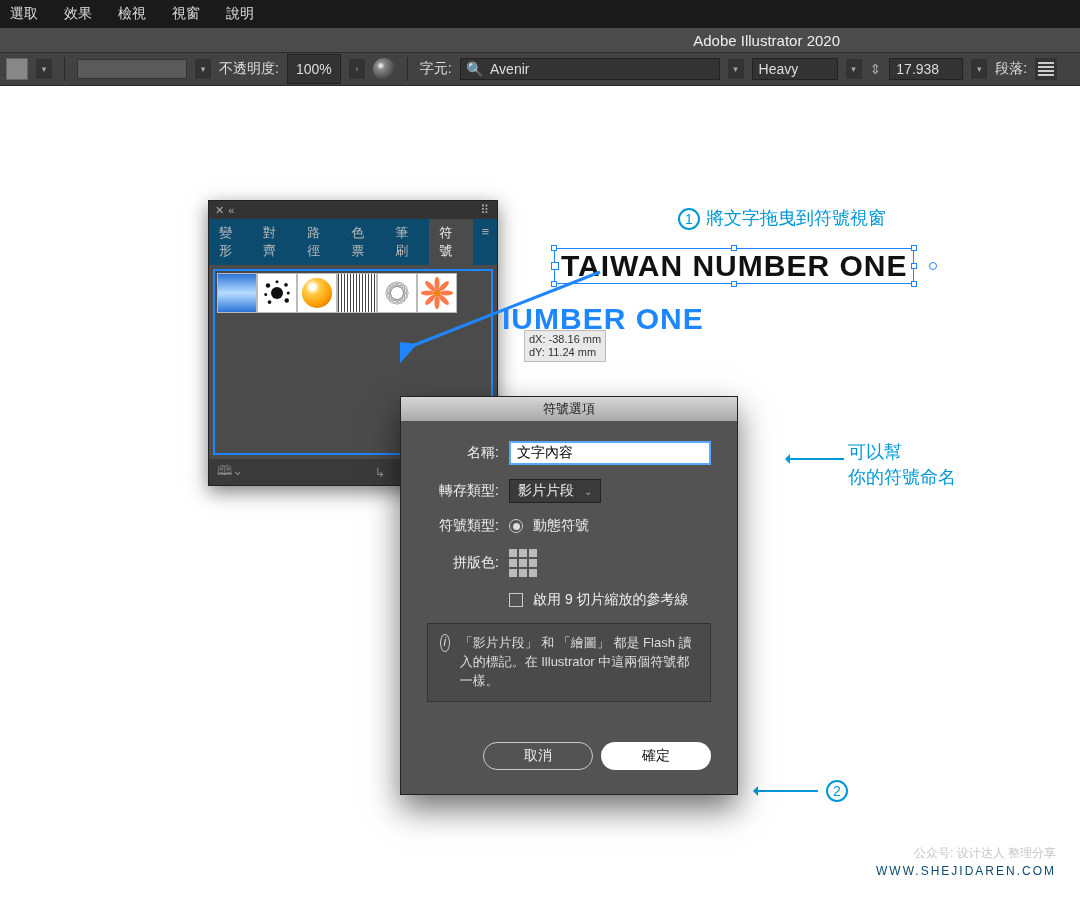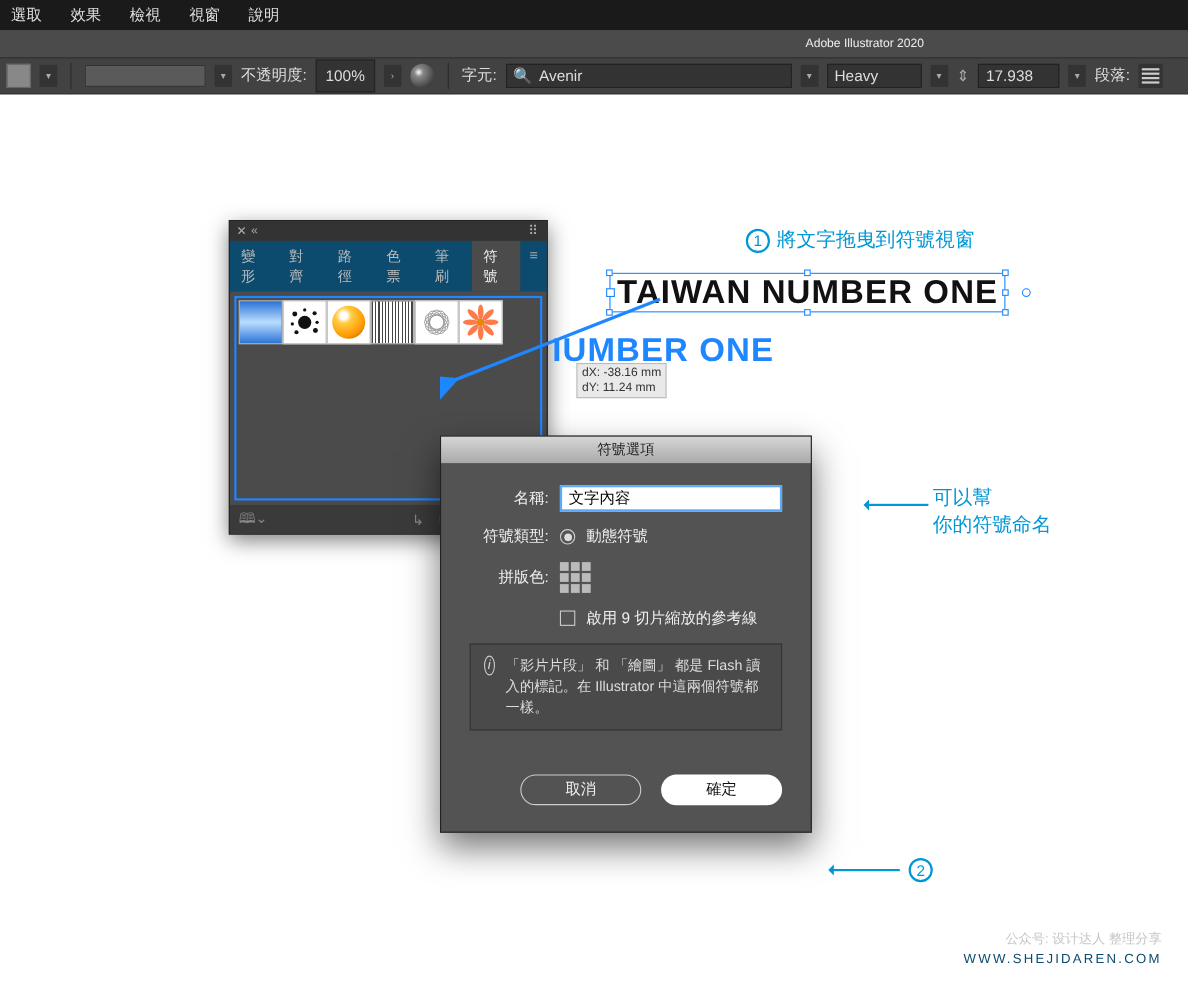--- a/index.html
+++ b/index.html
@@ -14,21 +14,21 @@
   .menubar {
     height: 28px; background: #1a1a1a;
     display: flex; align-items: center; padding: 0 10px; gap: 26px;
     color: #ddd; font-size: 14px;
   }
   .menubar span { cursor: default; }
   
   .titlebar {
     height: 24px; background: #4b4b4b;
     display: flex; align-items: center; justify-content: flex-end;
-    padding: 0 240px 0 4px; color: #eee; font-size: 11px;
+    padding: 0 240px 0 4px; color: #eee; font-size: 15px;
   }
   
   .ctrlbar {
     height: 34px; background: #424242;
     border-top: 1px solid #2a2a2a; border-bottom: 1px solid #2a2a2a;
     display: flex; align-items: center; gap: 8px; padding: 0 6px;
     color: #ddd; font-size: 14px;
   }
   .swatch { width: 22px; height: 22px; border: 1px solid #666; background: #888; }
   .dd { width: 16px; height: 20px; background: #333; display:flex; align-items:center; justify-content:center; font-size:9px; color:#aaa; }
@@ -120,21 +120,21 @@
   .sel { background:#3a3a3a; color:#eee; border:1px solid #222; height:24px; padding:2px 8px; display:flex; align-items:center; gap:10px;}
   .sel .caret { font-size:10px; color:#aaa;}
   .radio { width:14px; height:14px; border-radius:50%; border:1.5px solid #ccc; display:inline-flex; align-items:center; justify-content:center;}
   .radio.checked::after { content:""; width:7px; height:7px; border-radius:50%; background:#ddd;}
   .chk { width:14px; height:14px; border:1.5px solid #ccc;}
   .grid9 { display:grid; grid-template-columns:repeat(3,8px); grid-template-rows:repeat(3,8px); gap:2px;}
   .grid9 i { background:#bbb;}
   .row.sub { margin-left:82px; }
   .info { background:#4a4a4a; border:1px solid #333; padding:10px 12px; display:flex; gap:10px; color:#ddd; font-size:13px; line-height:1.45; margin-top:6px;}
   .info .isym { width:18px; height:18px; border:1.5px solid #ccc; border-radius:50%; display:flex; align-items:center; justify-content:center; font-size:12px; font-style:italic;}
-  .dlg-foot { display:flex; justify-content:flex-end; gap:18px; padding:24px 26px 24px;}
+  .dlg-foot { display:flex; justify-content:flex-end; gap:8px; padding:24px 26px 24px;}
   .btn { width:110px; height:28px; border-radius:14px; display:flex; align-items:center; justify-content:center; font-size:14px;}
   .btn.sec { border:1.5px solid #ccc; color:#eee;}
   .btn.pri { background:#fff; color:#111;}
   
   .credit { position:absolute; right:24px; bottom:18px; text-align:right; color:#c6c6c6; font-size:12px; line-height:1.45;}
   .credit .l2 { letter-spacing:2px; color:#0c4a6e;}
 </style>
 </head>
 <body>
 
@@ -302,20 +302,27 @@
 </div>
 
 <div class="dialog">
   <div class="dlg-title">符號選項</div>
   <div class="dlg-body">
     <div class="row">
       <div class="lab">名稱:</div>
       <input class="tinput" value="文字內容" style="">
     </div>
     <div class="row">
+      <div class="lab">轉存類型:</div>
+      <div class="sel">
+        <span>影片片段</span>
+        <span class="caret">⌄</span>
+      </div>
+    </div>
+    <div class="row">
       <div class="lab">符號類型:</div>
       <span class="radio checked"></span>
       <span>動態符號</span>
     </div>
     <div class="row">
       <div class="lab">拼版色:</div>
       <div class="grid9">
           <i></i>
           <i></i>
           <i></i>

